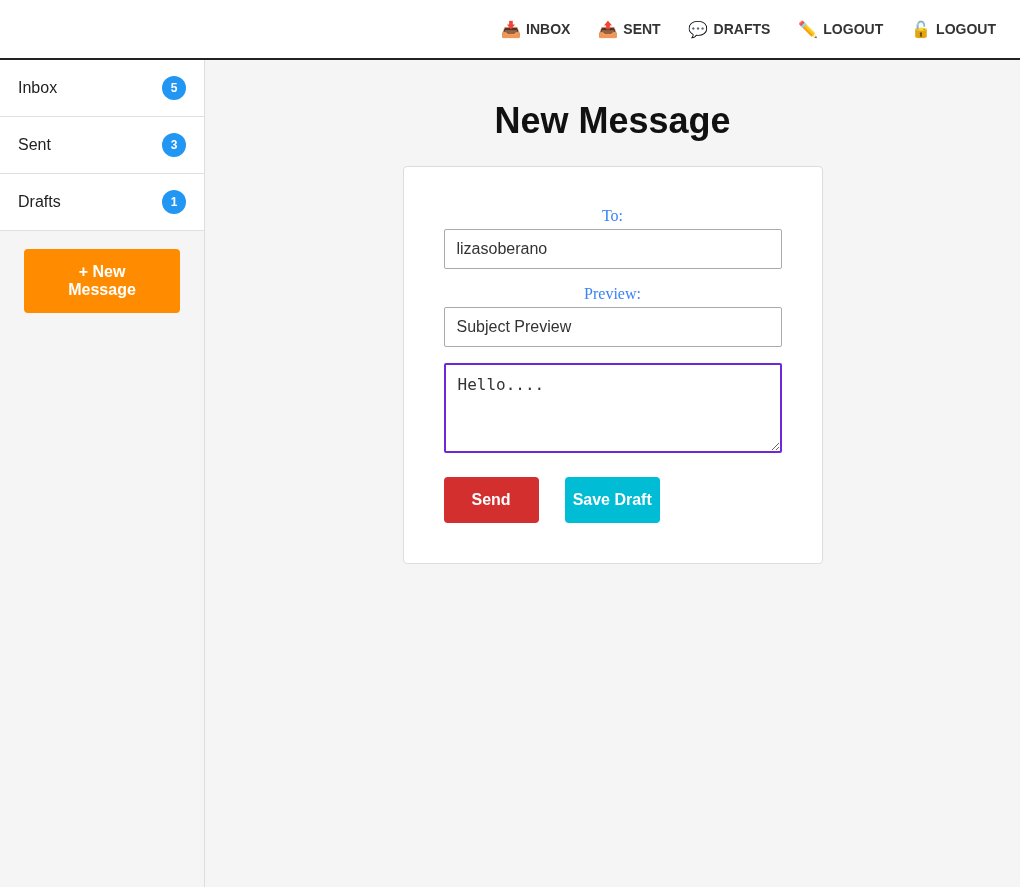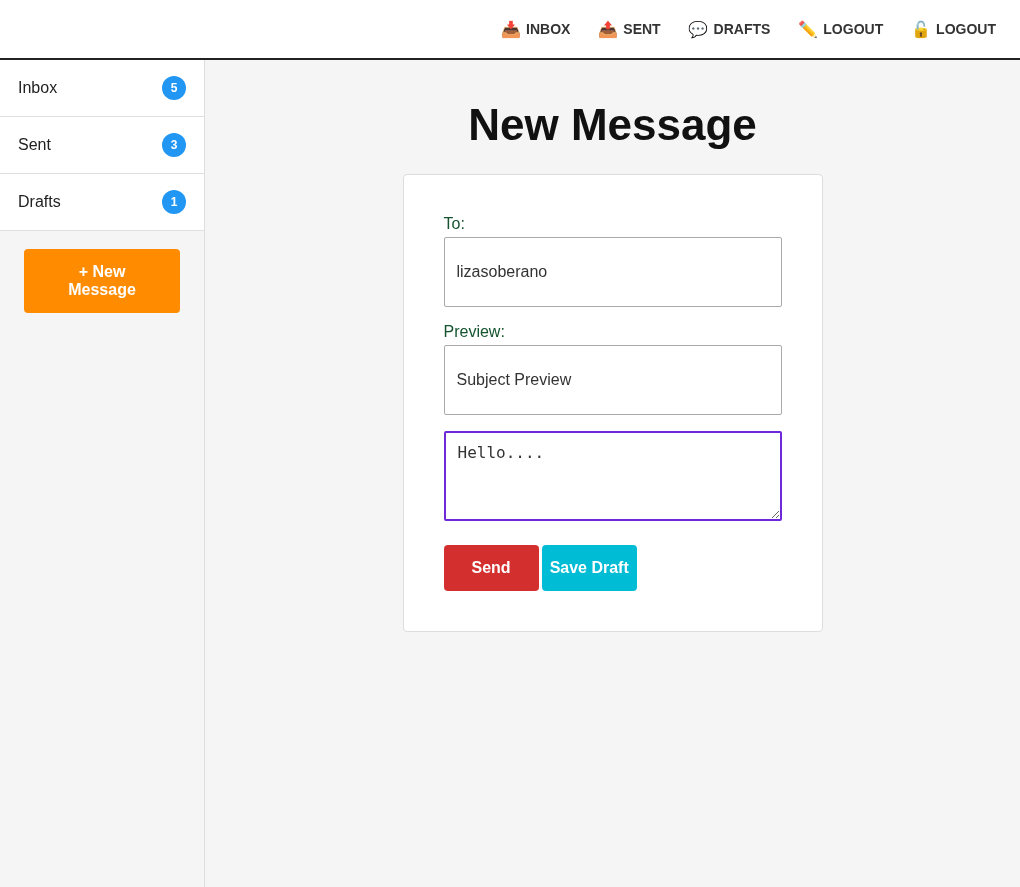--- a/index.html
+++ b/index.html
@@ -92,69 +92,71 @@
     
     .main-content {
       flex: 1;
       padding: 40px 60px;
       background: #f5f5f5;
       display: flex;
       flex-direction: column;
       align-items: center;
     }
     .page-title {
-      font-size: 44px;
+      font-size: 36px;
       font-weight: bold;
       color: #111;
       margin-bottom: 24px;
       align-self: center;
     }
     
     .compose-card {
       background: #fff;
       border: 1px solid #ddd;
       border-radius: 4px;
       width: 420px;
       padding: 40px 40px 40px 40px;
       display: flex;
       flex-direction: column;
       gap: 16px;
     }
     .field-label {
-      color: #14532d;
-      font-size: 16px;
+      color: #3b82f6;
+      font-size: 16px;
+      text-align: center;
       margin-bottom: 4px;
+      font-family: Liberation Serif, serif;
     }
     .field-group {
       display: flex;
       flex-direction: column;
     }
     .text-input {
       border: 1px solid #aaa;
       border-radius: 2px;
-      padding: 25px 12px;
+      padding: 10px 12px;
       font-size: 16px;
       color: #333;
       outline: none;
       width: 100%;
     }
     .textarea-input {
       border: 2px solid #6d28d9;
       border-radius: 2px;
       padding: 10px 12px;
       font-size: 16px;
       color: #333;
       outline: none;
       width: 100%;
       min-height: 90px;
       resize: vertical;
     }
     .button-row {
       display: flex;
-      gap: 3px;
+      gap: 26px;
       margin-top: 8px;
     }
     .btn-send {
       background: #d32f2f;
       color: #fff;
       border: none;
       border-radius: 4px;
       padding: 14px 28px;
       font-size: 16px;
       font-weight: bold;

